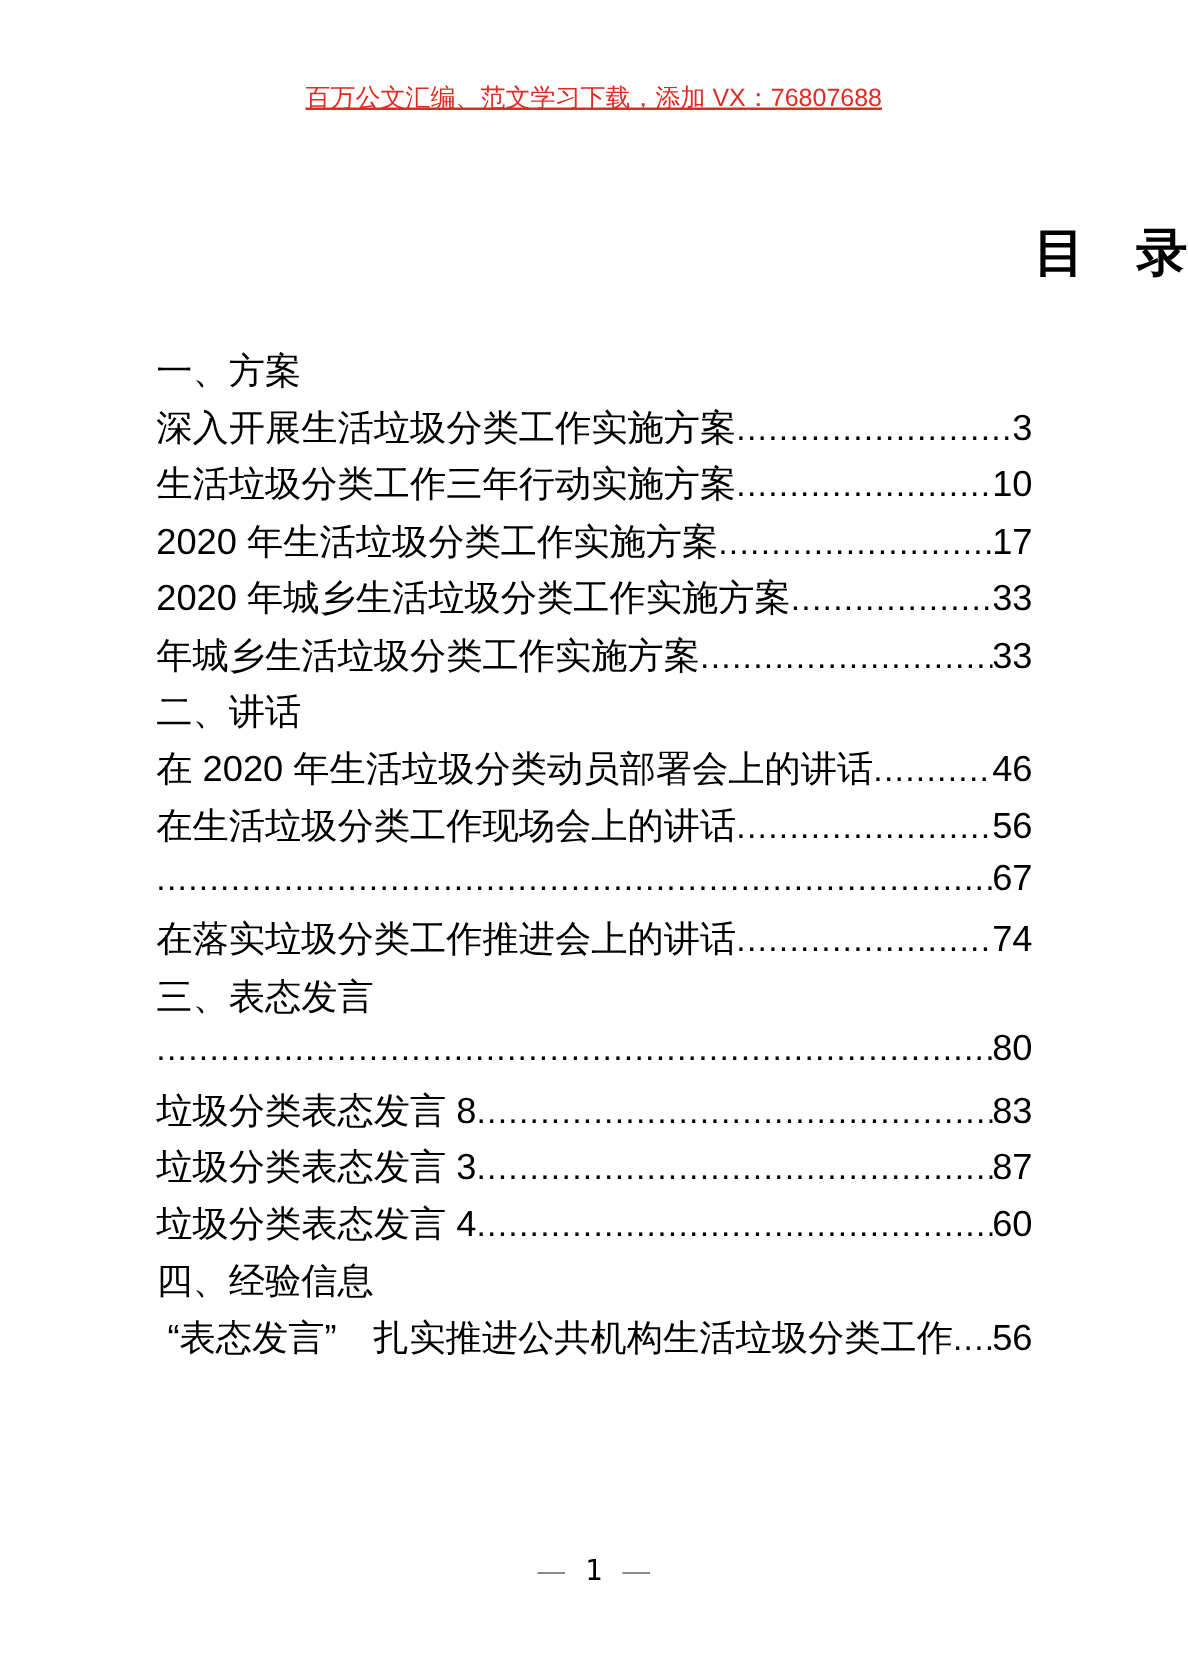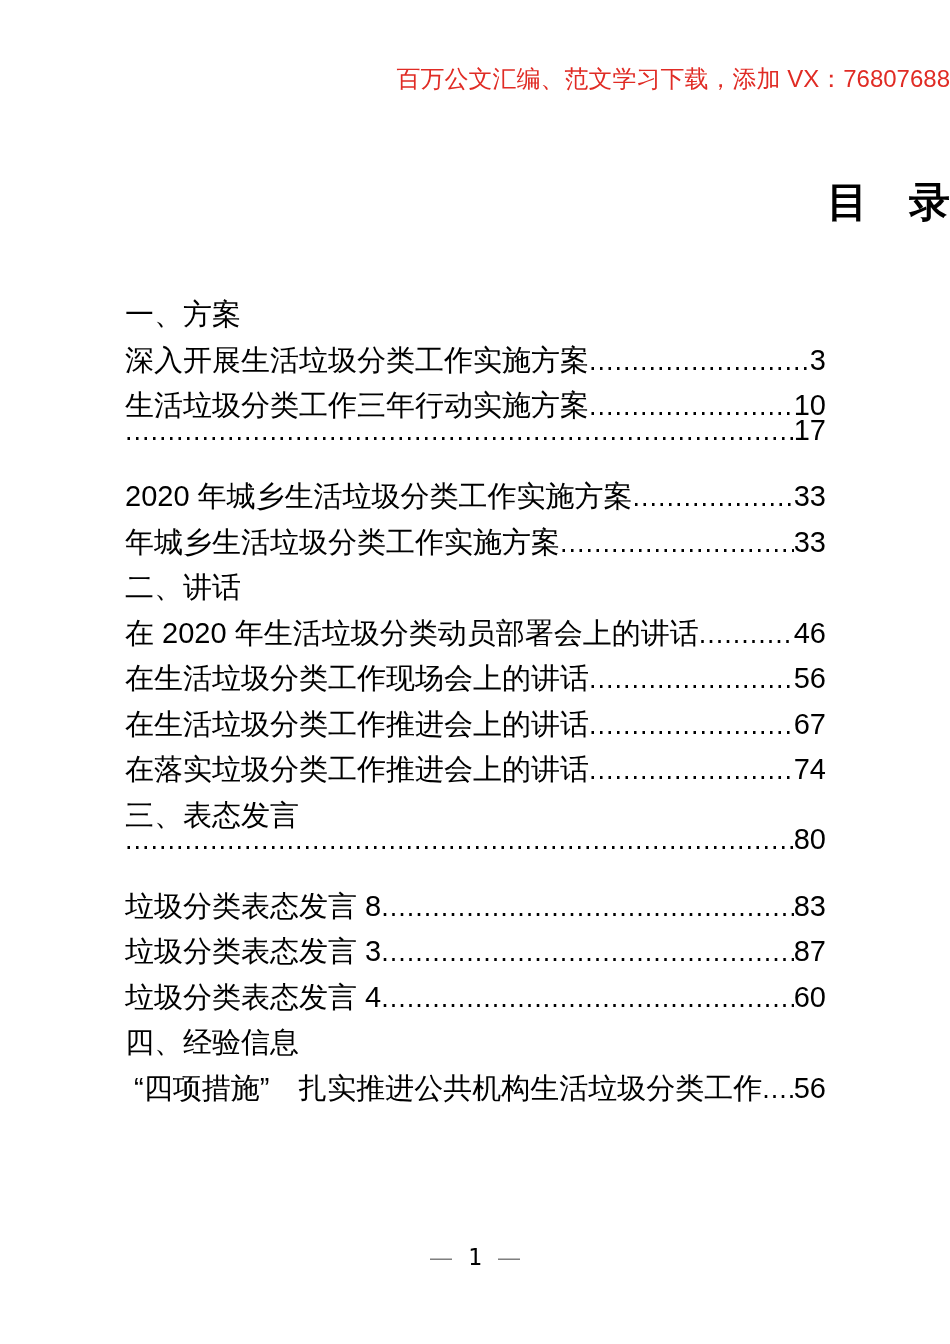--- a/index.html
+++ b/index.html
@@ -14,25 +14,26 @@
     background: #ffffff;
     font-family: "Liberation Sans", "DejaVu Sans", sans-serif;
     color: #000000;
     overflow: hidden;
   }
   .promo {
     position: absolute;
     top: 62px;
     left: 0;
     width: 100%;
-    text-align: right;
-    font-size: 24px;
+    text-align: center;
+    font-size: 20px;
     line-height: 34px;
     color: #e02b24;
     white-space: nowrap;
+    text-decoration: underline;
   }
   .doc-title {
     position: absolute;
     top: 176px;
     left: 0;
     width: 100%;
     margin: 0;
     text-align: right;
     font-size: 41px;
     line-height: 52px;
@@ -50,21 +51,20 @@
     align-items: baseline;
     height: 45.5px;
     font-size: 29px;
     white-space: nowrap;
   }
   .toc-row.indent {
     padding-left: 9px;
   }
   .toc-label {
     flex: 0 0 auto;
-    margin-top: 18px;
   }
   .leader {
     flex: 1 1 0;
     min-width: 0;
     overflow: hidden;
     white-space: nowrap;
     letter-spacing: 1px;
     font-size: 27px;
   }
   .toc-page {
@@ -108,20 +108,21 @@
         <span class="toc-label">深入开展生活垃圾分类工作实施方案</span>
         <span class="leader">............................................................................................................................................</span>
         <span class="toc-page">3</span>
       </div>
       <div class="toc-row">
         <span class="toc-label">生活垃圾分类工作三年行动实施方案</span>
         <span class="leader">............................................................................................................................................</span>
         <span class="toc-page">10</span>
       </div>
       <div class="toc-row">
+        <span class="toc-label">2020 年生活垃圾分类工作实施方案</span>
         <span class="leader">............................................................................................................................................</span>
         <span class="toc-page">17</span>
       </div>
       <div class="toc-row">
         <span class="toc-label">2020 年城乡生活垃圾分类工作实施方案</span>
         <span class="leader">............................................................................................................................................</span>
         <span class="toc-page">33</span>
       </div>
       <div class="toc-row">
         <span class="toc-label">年城乡生活垃圾分类工作实施方案</span>
@@ -135,21 +136,20 @@
         <span class="toc-label">在 2020 年生活垃圾分类动员部署会上的讲话</span>
         <span class="leader">............................................................................................................................................</span>
         <span class="toc-page">46</span>
       </div>
       <div class="toc-row">
         <span class="toc-label">在生活垃圾分类工作现场会上的讲话</span>
         <span class="leader">............................................................................................................................................</span>
         <span class="toc-page">56</span>
       </div>
       <div class="toc-row">
-        <span class="toc-label">在生活垃圾分类工作推进会上的讲话</span>
         <span class="leader">............................................................................................................................................</span>
         <span class="toc-page">67</span>
       </div>
       <div class="toc-row">
         <span class="toc-label">在落实垃圾分类工作推进会上的讲话</span>
         <span class="leader">............................................................................................................................................</span>
         <span class="toc-page">74</span>
       </div>
       <div class="toc-row section">
         <span class="toc-label">三、表态发言</span>
@@ -170,21 +170,21 @@
       </div>
       <div class="toc-row">
         <span class="toc-label">垃圾分类表态发言 4</span>
         <span class="leader">............................................................................................................................................</span>
         <span class="toc-page">60</span>
       </div>
       <div class="toc-row section">
         <span class="toc-label">四、经验信息</span>
       </div>
       <div class="toc-row indent">
-        <span class="toc-label">“四项措施”　扎实推进公共机构生活垃圾分类工作</span>
+        <span class="toc-label">“表态发言”　扎实推进公共机构生活垃圾分类工作</span>
         <span class="leader">............................................................................................................................................</span>
         <span class="toc-page">56</span>
       </div>
     </div>
 
   <div class="footer">
     <span class="dash">—</span><span class="pagenum">1</span><span class="dash">—</span>
   </div>
 
 </div>

